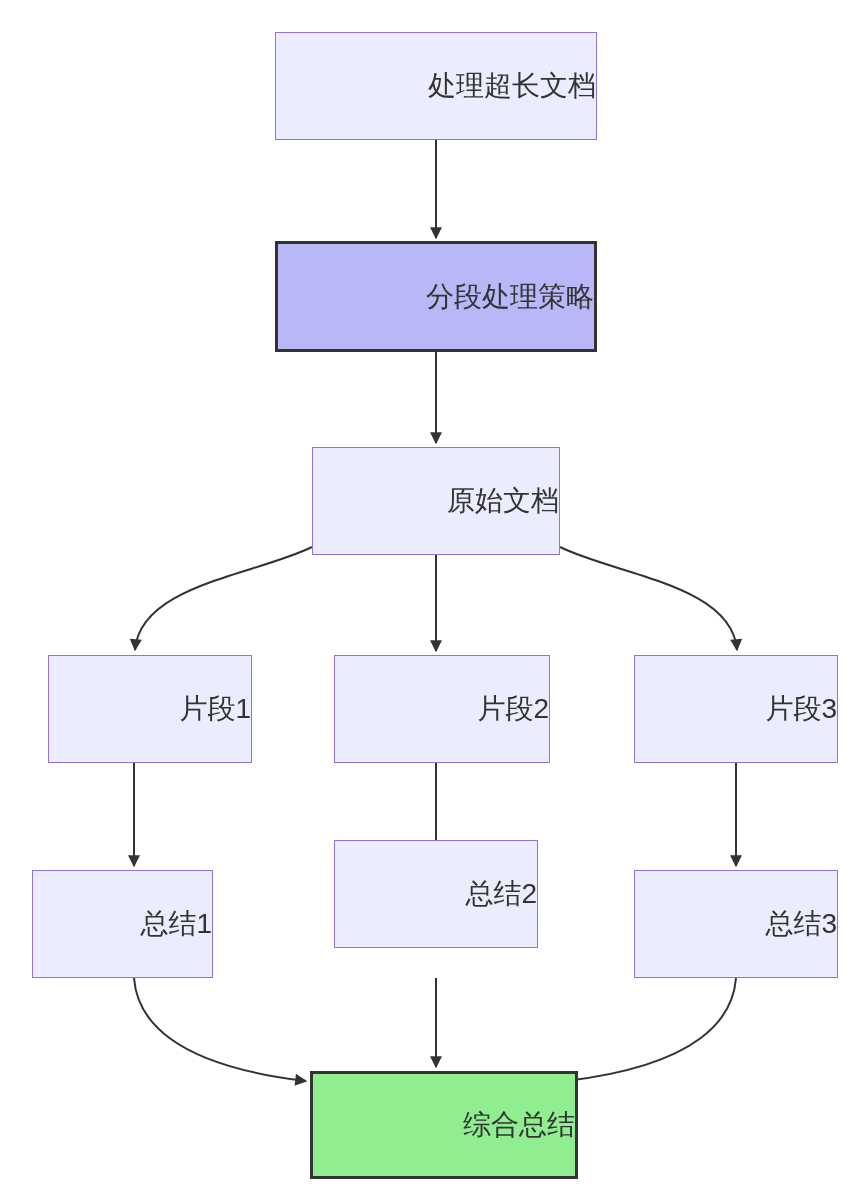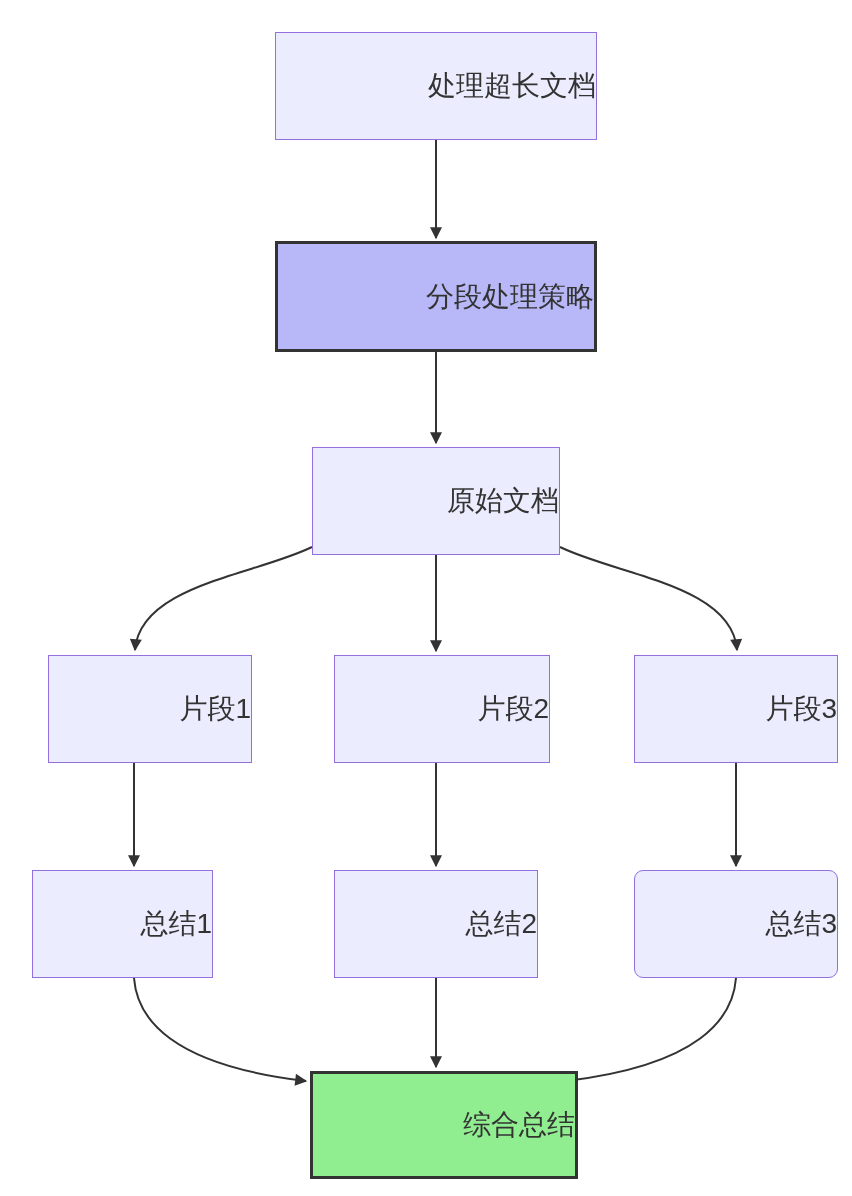--- a/index.html
+++ b/index.html
@@ -96,25 +96,25 @@
   </div>
 
   <div class="node" style="left:634px; top:655px; width:204px; height:108px;">
     <span>片段3</span>
   </div>
 
   <div class="node" style="left:32px; top:870px; width:181px; height:108px;">
     <span>总结1</span>
   </div>
 
-  <div class="node" style="left:334px; top:870px; width:204px; height:108px;">
+  <div class="node" style="left:334px; top:840px; width:204px; height:108px;">
     <span>总结2</span>
   </div>
 
-  <div class="node" style="left:634px; top:870px; width:204px; height:108px;border-radius:9px;">
+  <div class="node" style="left:634px; top:870px; width:204px; height:108px;">
     <span>总结3</span>
   </div>
 
   <div class="node node--success" style="left:310px; top:1071px; width:268px; height:108px;padding-left:6px;">
     <span>综合总结</span>
   </div>
 
 </div>
 
 </body></html>

